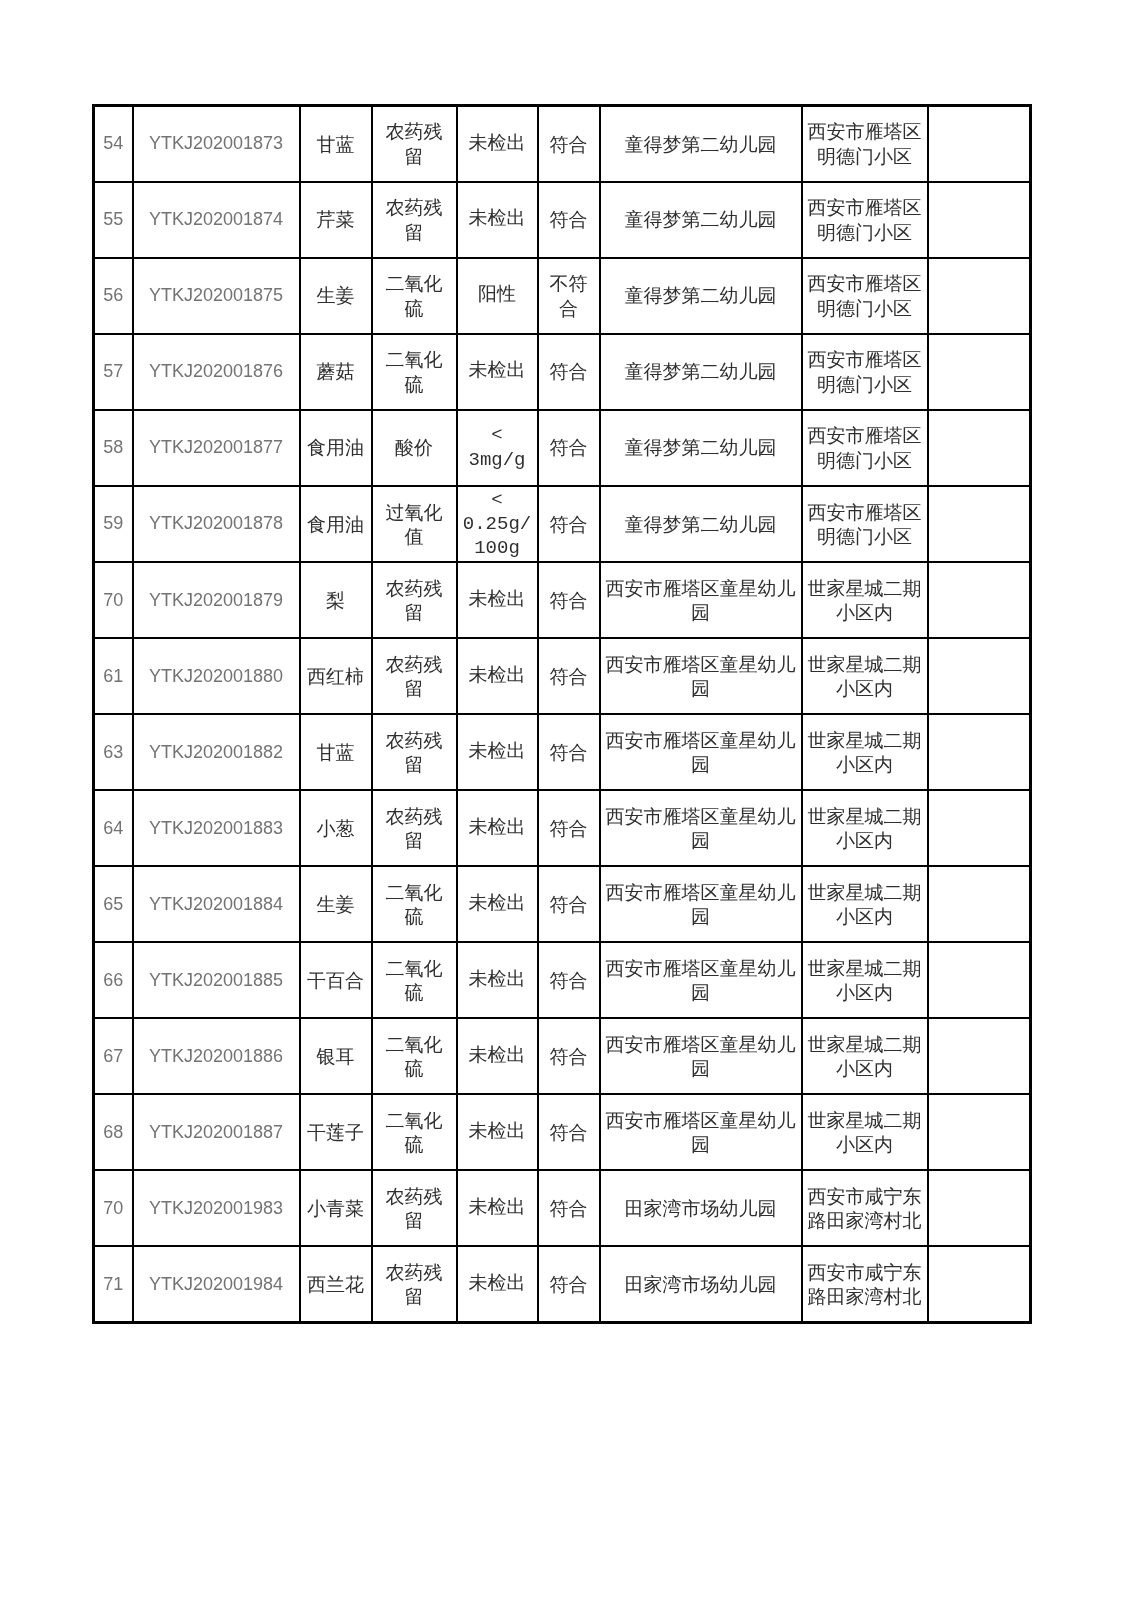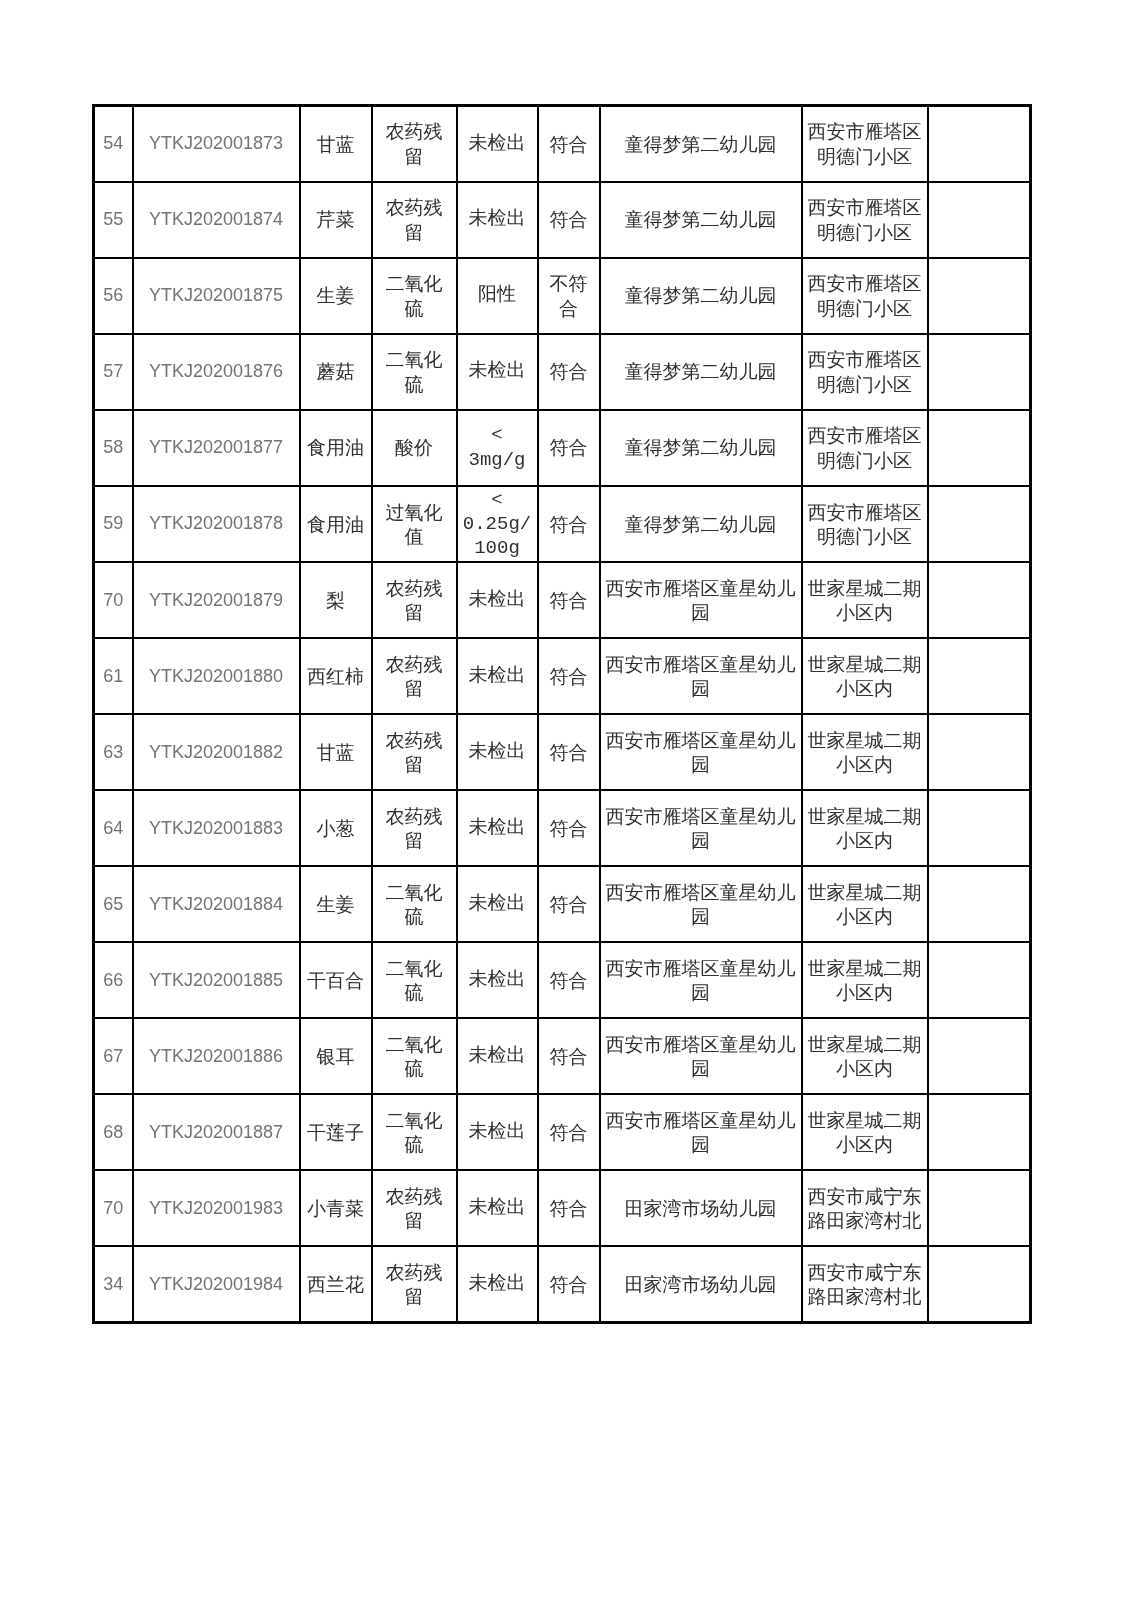--- a/index.html
+++ b/index.html
@@ -255,21 +255,21 @@
     <td class="cjk c-item">小青菜</td>
     <td class="cjk c-test">农药残留</td>
     <td class="cjk c-result">未检出</td>
     <td class="cjk c-concl">符合</td>
     <td class="cjk c-site">田家湾市场幼儿园</td>
     <td class="cjk c-addr">西安市咸宁东路田家湾村北</td>
     <td class="cjk c-remark"></td>
   </tr>
 
   <tr>
-    <td class="sans c-no">34</td>
+    <td class="sans c-no">71</td>
     <td class="sans c-id">YTKJ202001984</td>
     <td class="cjk c-item">西兰花</td>
     <td class="cjk c-test">农药残留</td>
     <td class="cjk c-result">未检出</td>
     <td class="cjk c-concl">符合</td>
     <td class="cjk c-site">田家湾市场幼儿园</td>
     <td class="cjk c-addr">西安市咸宁东路田家湾村北</td>
     <td class="cjk c-remark"></td>
   </tr>
 </tbody>

